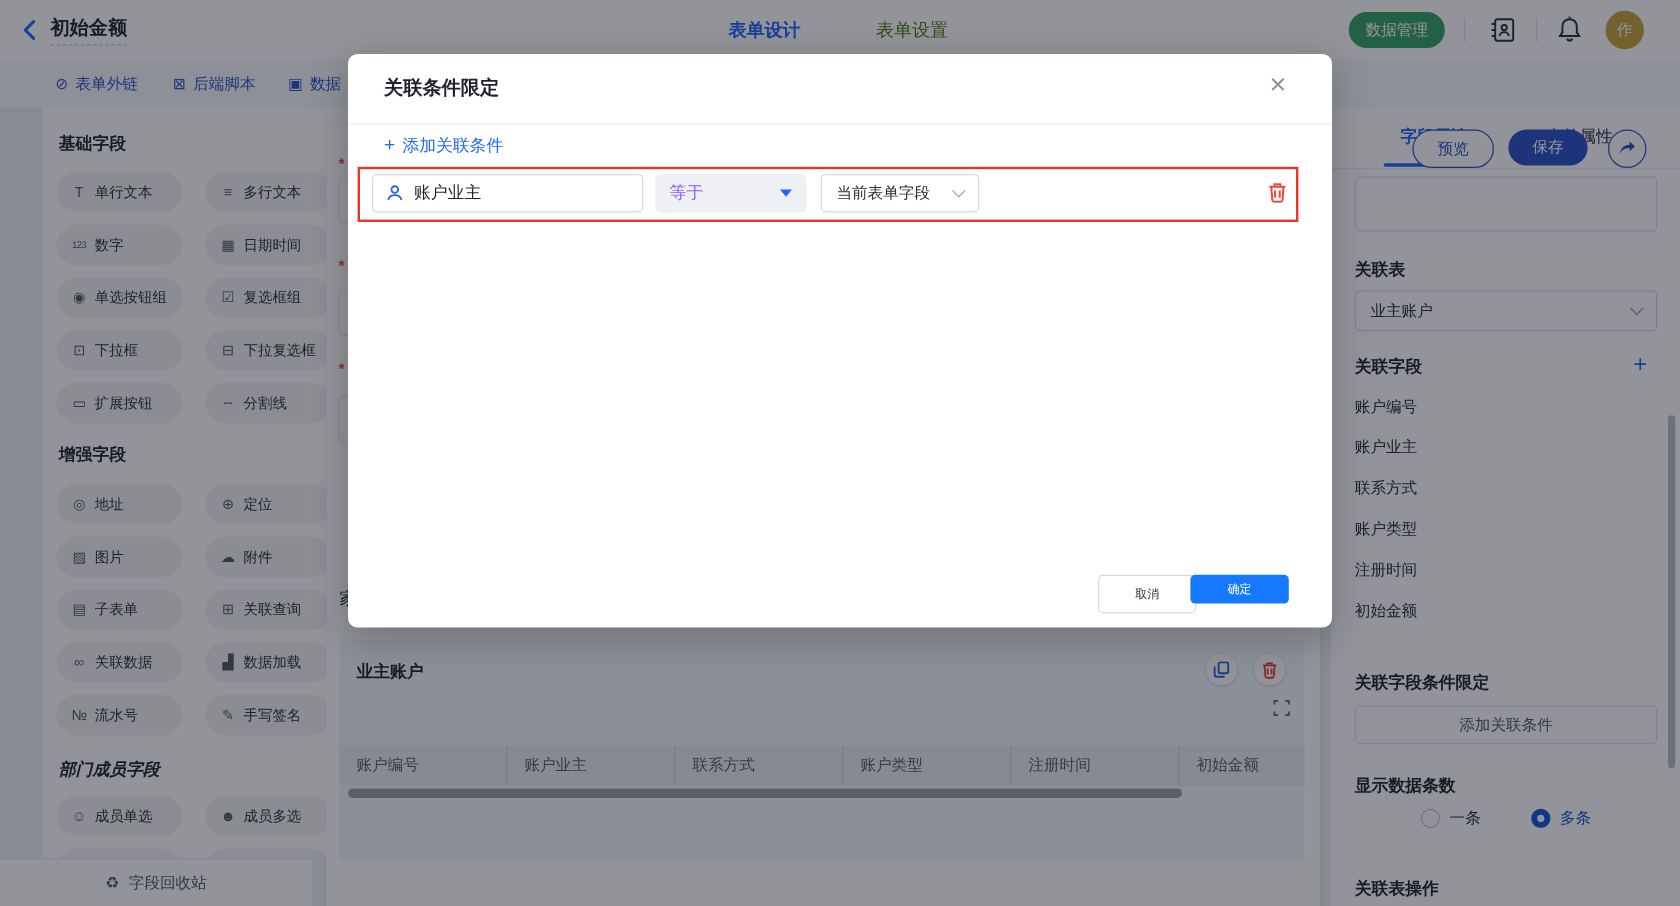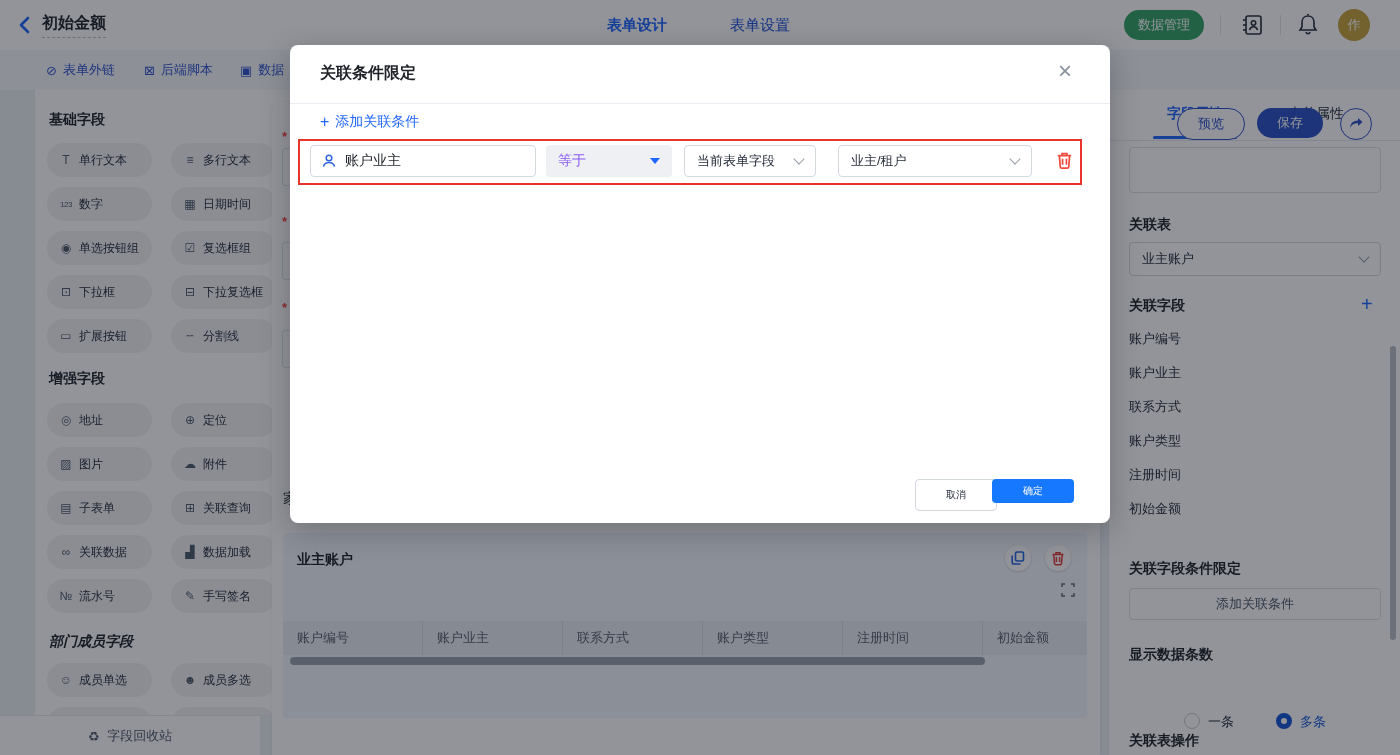--- a/index.html
+++ b/index.html
@@ -1,19 +1,19 @@
 <!DOCTYPE html>
 <html><head>
 <meta charset="utf-8">
 <style>
   html,body{margin:0;padding:0;background:#dfe2e8;}
   body{font-family:"Liberation Sans","DejaVu Sans",sans-serif;color:#1f2329;}
   .app{position:relative;width:1400px;height:755px;background:#eceef2;overflow:hidden;}
   .abs{position:absolute;}
-  .flex{display:flex;margin-top:40px;}
+  .flex{display:flex;align-items:center;}
   
   .header{position:absolute;left:0;top:0;width:1400px;height:50px;background:#ffffff;}
   .hdr-title{font-size:16px;font-weight:700;border-bottom:1px dashed #b9bdc7;padding-bottom:3px;}
   .hdr-tab{font-size:15px;cursor:pointer;}
   .pill-green{border-radius:15px;color:#fff;font-size:13px;display:flex;align-items:center;justify-content:center;}
   .vdiv{width:1px;height:20px;background:#e2e4ea;}
   .avatar{border-radius:50%;background:#c7a23d;color:#fff;font-size:13px;display:flex;align-items:center;justify-content:center;}
   
   .toolbar{position:absolute;left:0;top:50px;width:1400px;height:40px;background:#f6f7fa;border-bottom:1px solid #e8eaee;}
   .tb-item{display:flex;align-items:center;gap:6px;font-size:13px;color:#2f54d0;cursor:pointer;white-space:nowrap;}
@@ -72,21 +72,21 @@
 <div class="app">
 
   <div class="header">
     <span class="abs" style="left:16px;top:14px;">
       <svg width="18" height="22" viewBox="0 0 18 22">
           <polyline points="12,4 5,11 12,18" fill="none" stroke="#1f66ff" stroke-width="2.6" stroke-linecap="round" stroke-linejoin="round"></polyline>
         </svg>
     </span>
     <span class="abs hdr-title" style="left:42px;top:13px;">初始金额</span>
     <span class="abs hdr-tab" style="left:607px;top:16px;color:#1f66ff;font-weight:700;">表单设计</span>
-    <span class="abs hdr-tab" style="left:730px;top:16px;color:#1d4ed8;">表单设置</span>
+    <span class="abs hdr-tab" style="left:730px;top:16px;color:#4d7c0f;">表单设置</span>
     <div class="abs pill-green" style="left:1124px;top:10px;width:80px;height:30px;background:#35a265;">数据管理</div>
     <div class="abs vdiv" style="left:1220px;top:15px;"></div>
     <span class="abs" style="left:1240px;top:13px;">
       <svg width="24" height="24" viewBox="0 0 24 24" fill="none" stroke="#272e3b" stroke-width="1.6">
           <rect x="6" y="3" width="15" height="18" rx="2"></rect>
           <line x1="3" y1="7" x2="6" y2="7"></line>
           <line x1="3" y1="12" x2="6" y2="12"></line>
           <line x1="3" y1="17" x2="6" y2="17"></line>
           <circle cx="13.5" cy="10" r="2.2"></circle>
           <path d="M9.5 17c.6-2.2 2.2-3.2 4-3.2s3.4 1 4 3.2"></path>
@@ -345,24 +345,20 @@
     <div class="m-op">
       <span>等于</span>
       <span class="caret"></span>
     </div>
 
     <div class="select abs" style="left:394px;top:100px;width:132px;height:32px;">
       <span>当前表单字段</span>
       <span class="chev"></span>
     </div>
 
-    <div class="select abs" style="left:548px;top:100px;width:194px;height:32px;">
-      <span>业主/租户</span>
-      <span class="chev"></span>
-    </div>
 
     <span class="abs" style="left:766px;top:106px;cursor:pointer;">
       <svg width="17" height="19" viewBox="0 0 14 15" fill="none" stroke="#f2483c" stroke-width="1.4">
           <path d="M1.5 3.5h11"></path>
           <path d="M5 3V1.8h4V3"></path>
           <path d="M2.8 3.5l.7 9.2a1.3 1.3 0 0 0 1.3 1.1h4.4a1.3 1.3 0 0 0 1.3-1.1l.7-9.2"></path>
           <line x1="5.4" y1="6" x2="5.4" y2="11"></line>
           <line x1="8.6" y1="6" x2="8.6" y2="11"></line>
         </svg>
     </span>

